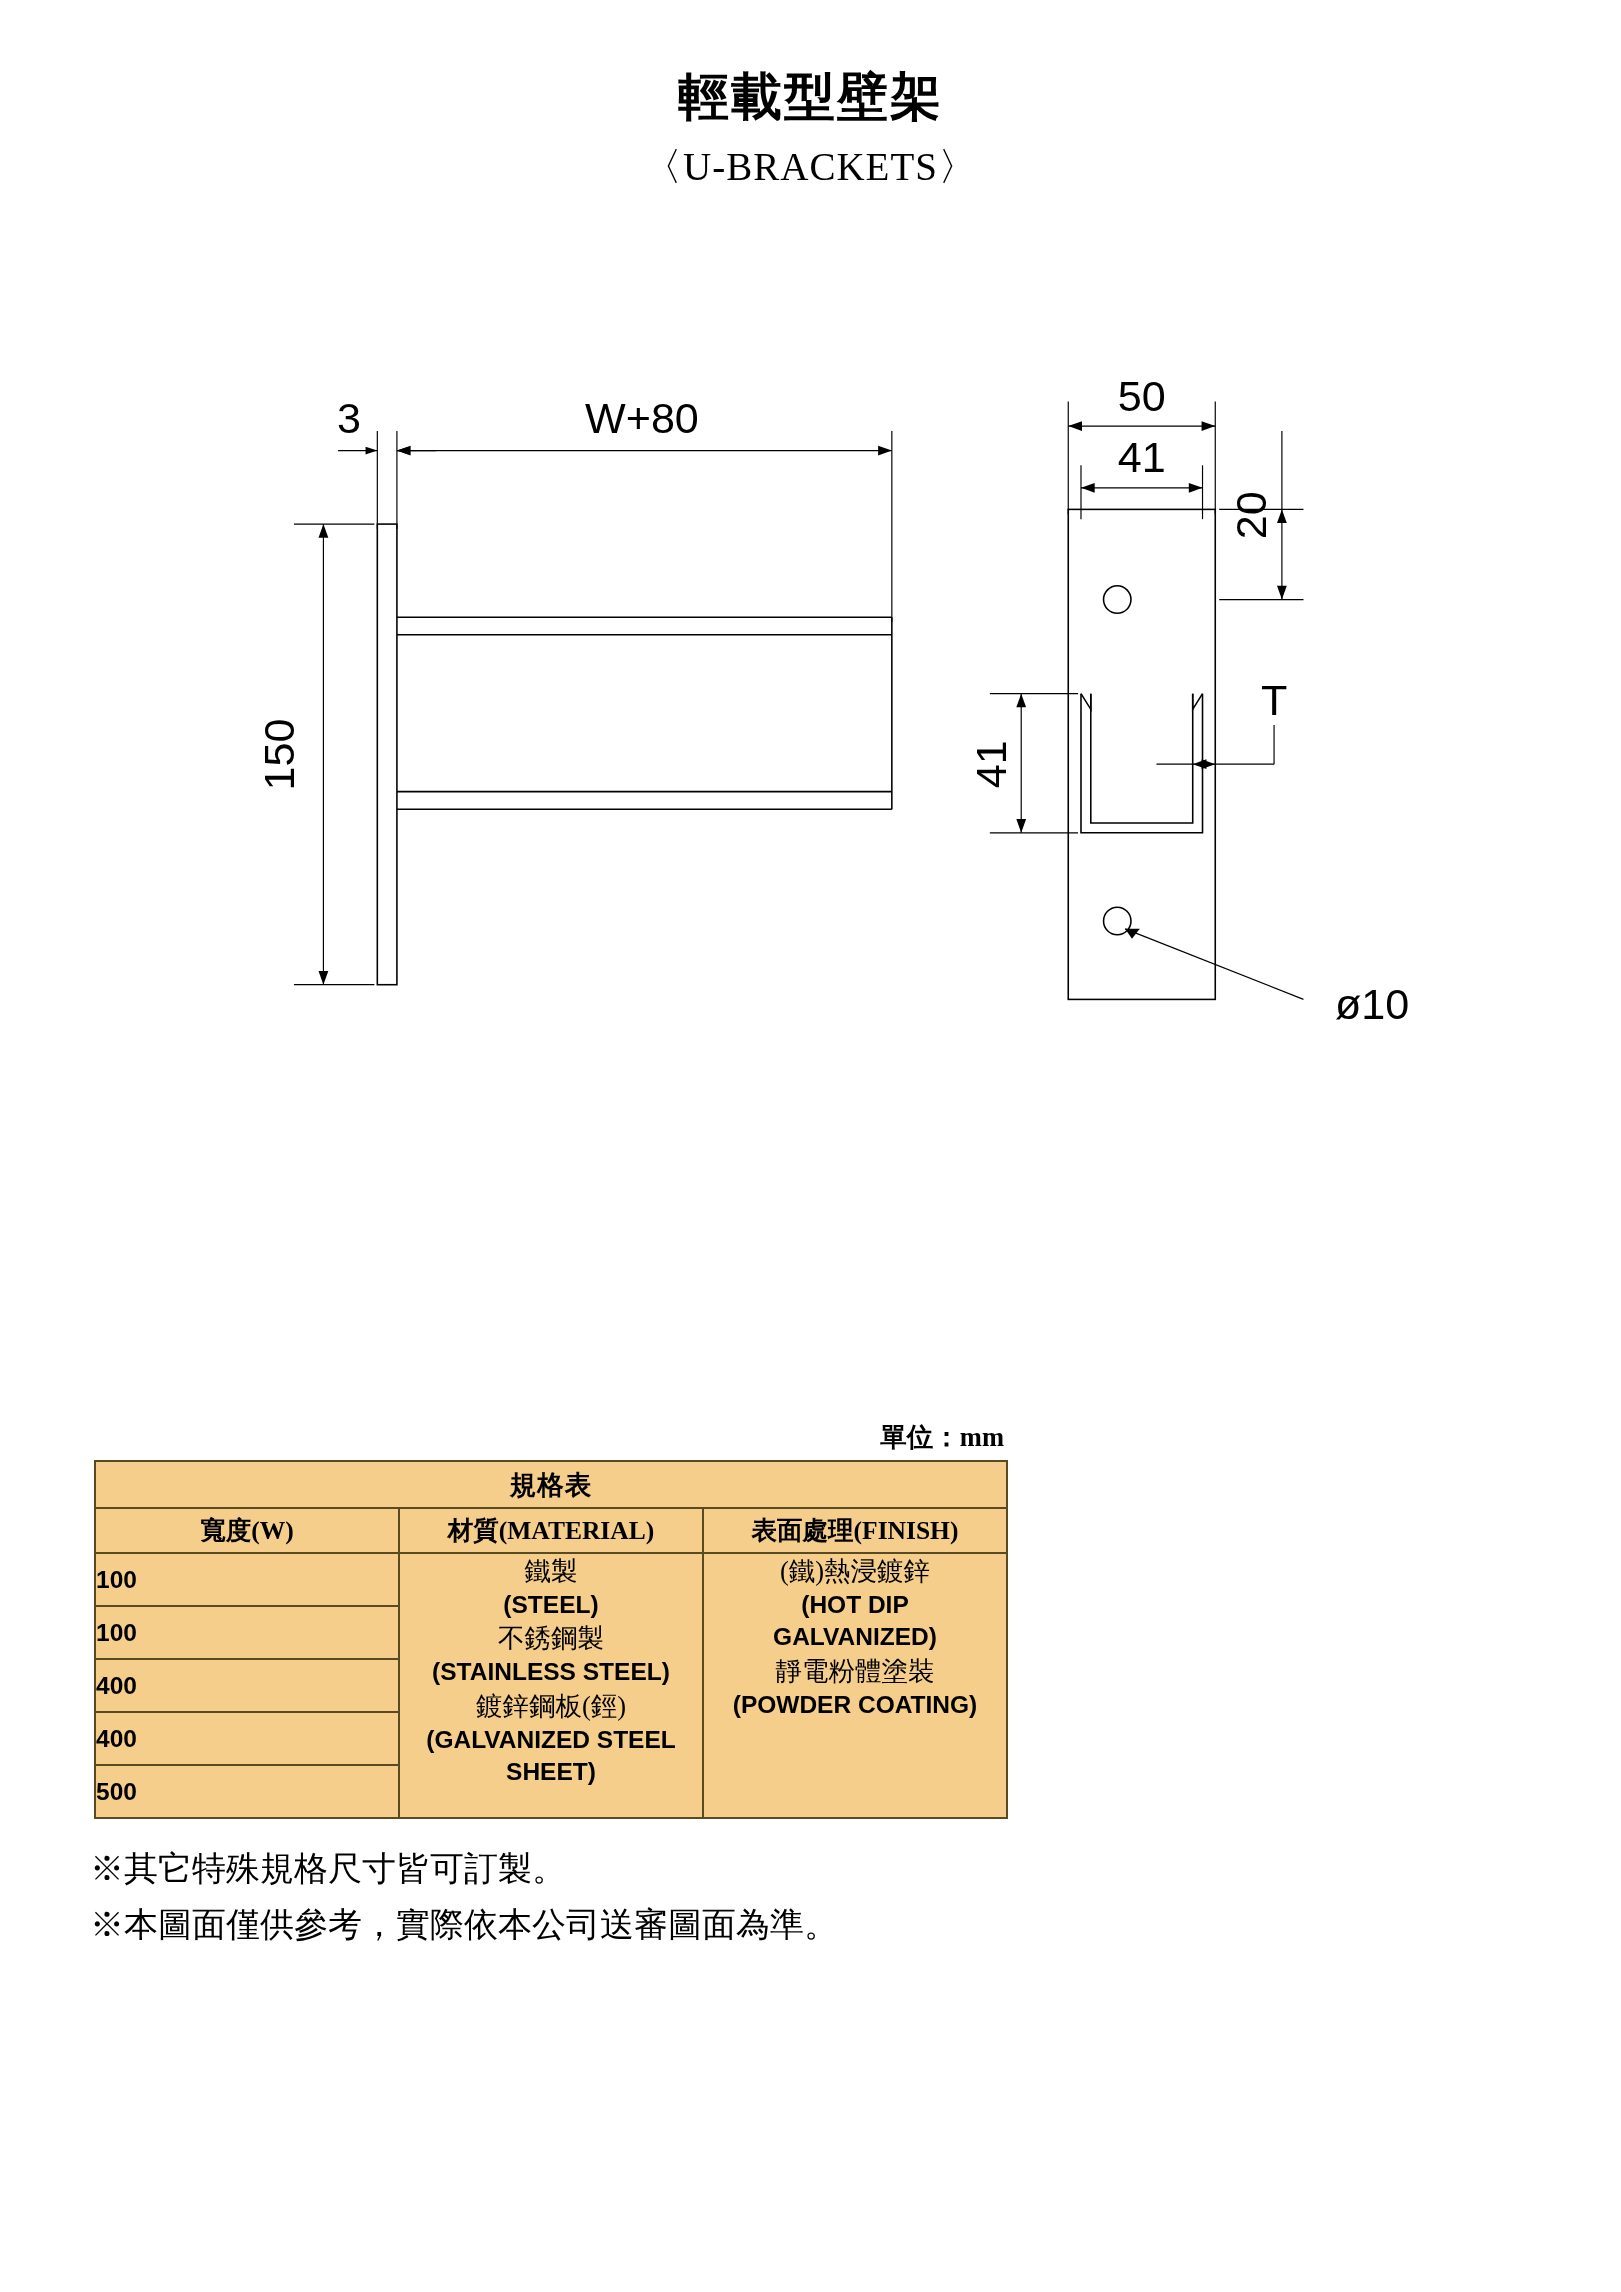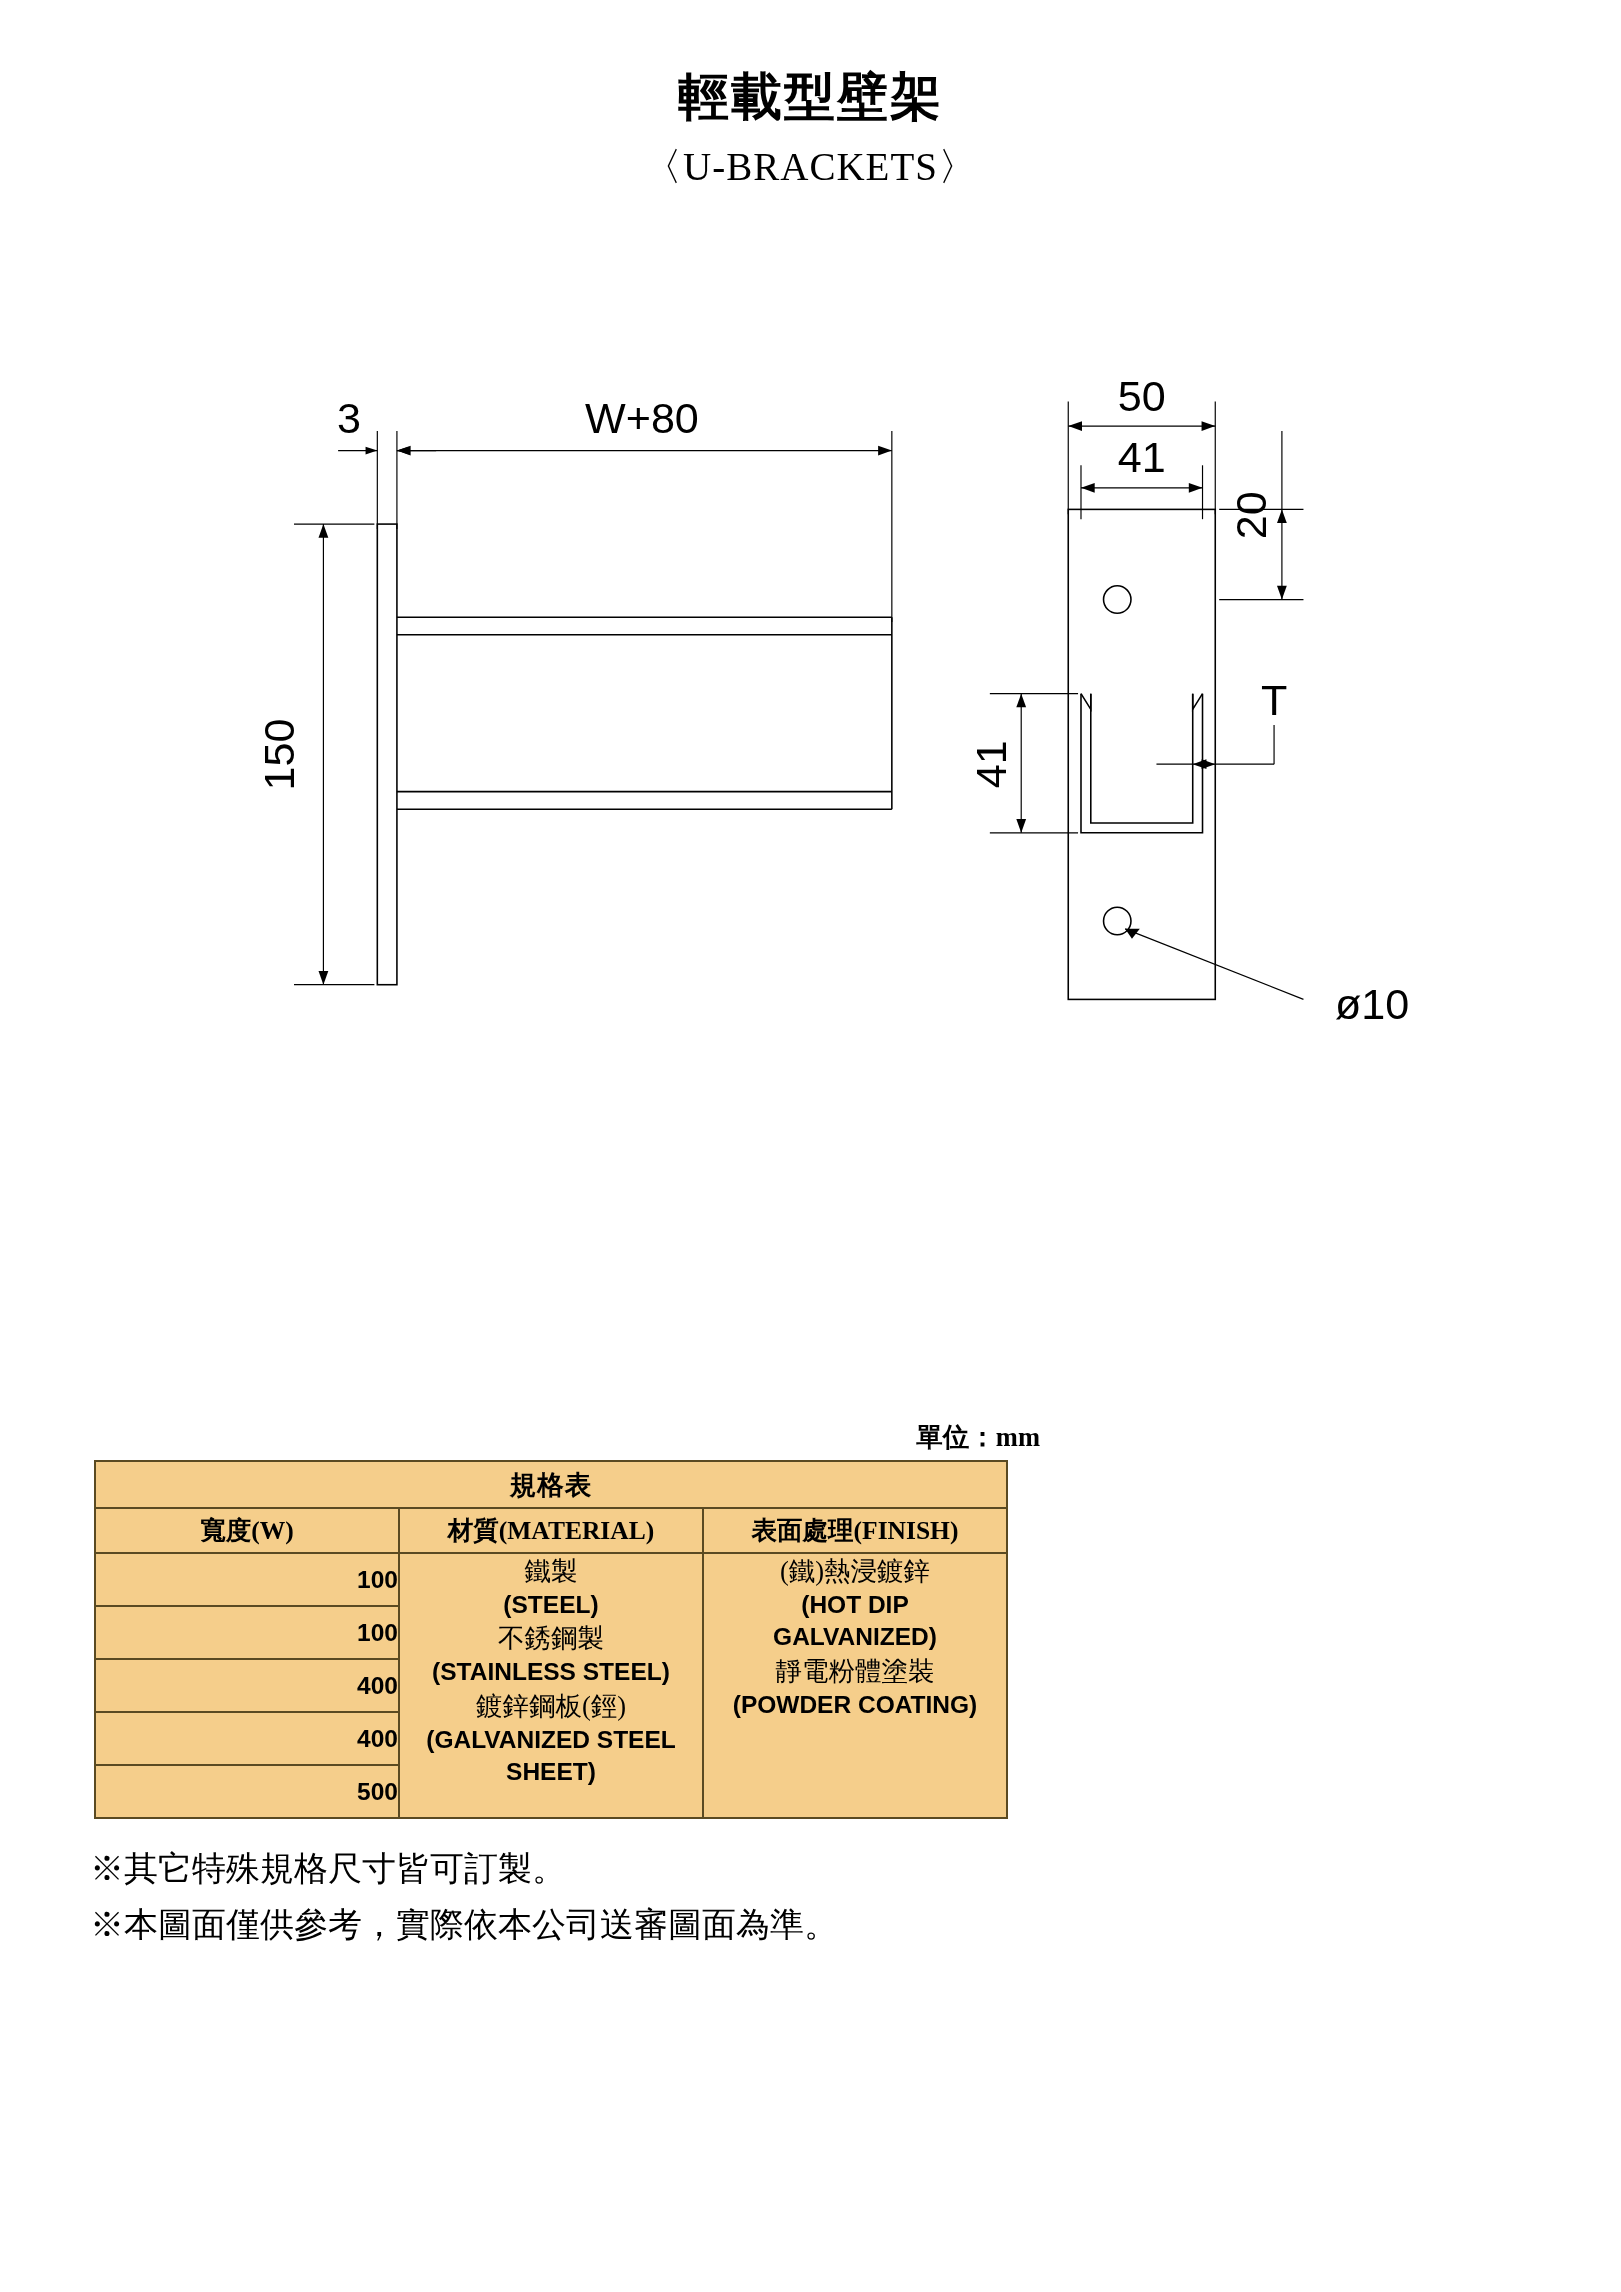--- a/index.html
+++ b/index.html
@@ -53,21 +53,20 @@
   
   .unit-label {
     position: absolute;
     top: 1419px;
     left: 0;
     width: 1004px;
     text-align: right;
     font-family: "Liberation Serif", serif;
     font-size: 26.5px;
     font-weight: bold;
-    padding-left: 36px;
   }
 
   
   .spec-table-wrap {
     position: absolute;
     top: 1460px;
     left: 94px;
     width: 914px;
   }
   table.spec {
@@ -89,21 +88,21 @@
     letter-spacing: 1px;
   }
   .col-head {
     text-align: center;
     font-family: "Liberation Serif", serif;
     font-size: 25.5px;
     font-weight: bold;
     height: 43px;
   }
   .w-cell {
-    text-align: right;
+    text-align: left;
     font-family: "Liberation Sans", sans-serif;
     font-weight: bold;
     font-size: 24.5px;
     height: 51px;
     width: 147px;
   }
   .mat-cell, .fin-cell {
     vertical-align: top;
     padding: 7.8px 9.8px 7.8px 13.7px;
     font-size: 25.5px;

